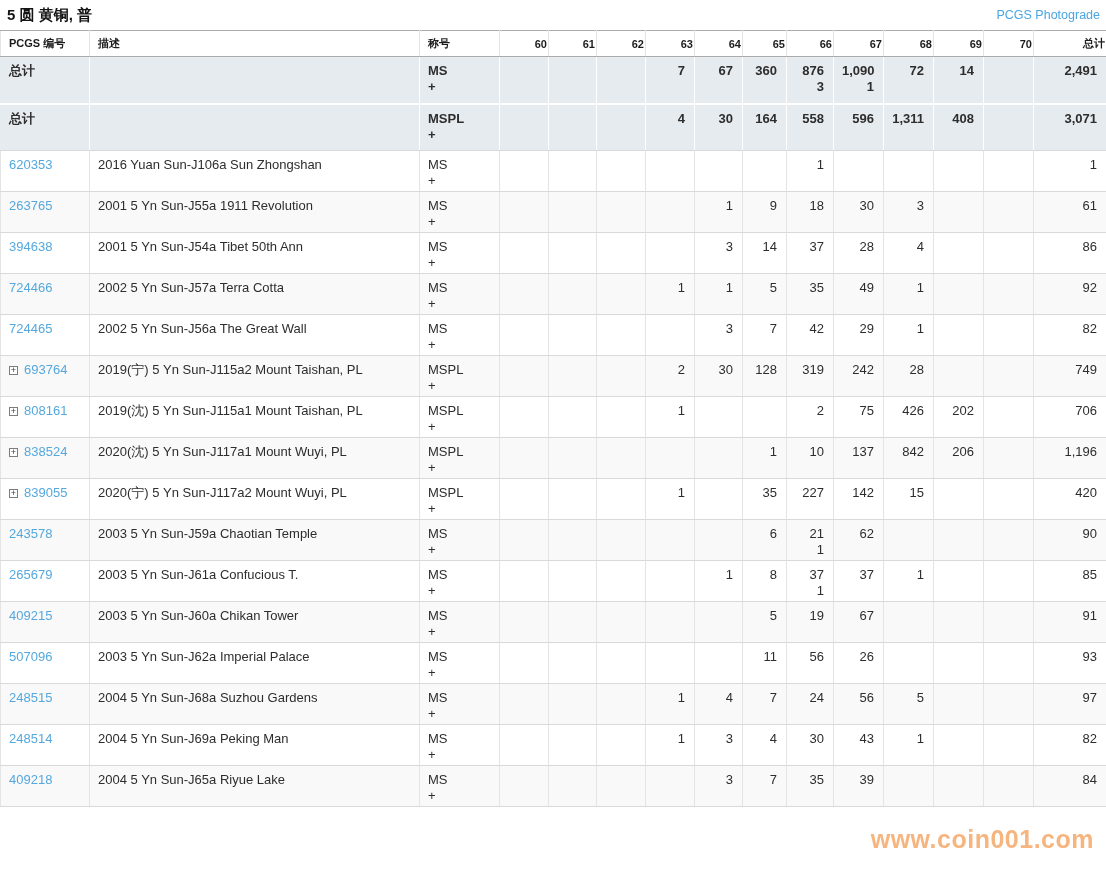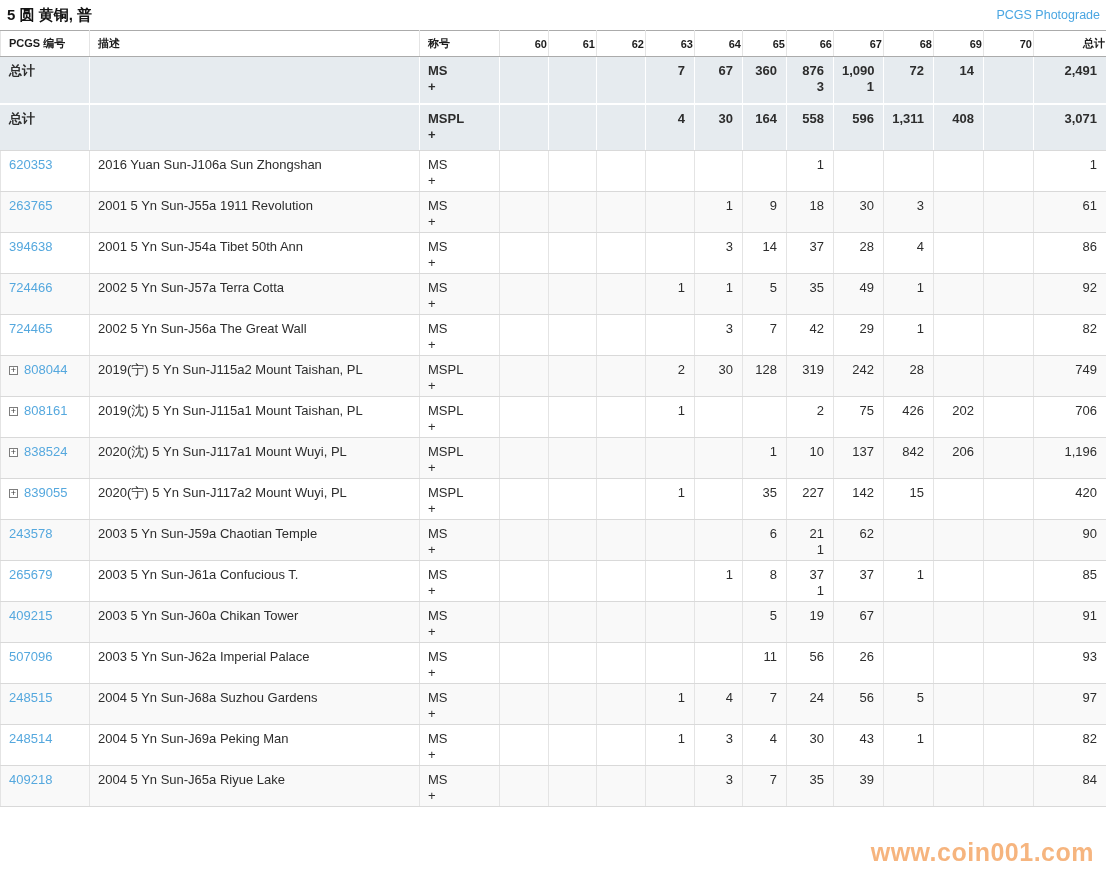--- a/index.html
+++ b/index.html
@@ -45,21 +45,21 @@
   .expand-box {
     display: inline-block; width: 9px; height: 9px; margin-right: 6px;
     border: 1px solid #7d7d7d; background: #fff; color: #3c3c3c;
     font-size: 9px; line-height: 7px; text-align: center; vertical-align: 1px;
     cursor: pointer;
   }
   .desig-line2 { line-height: 16px; }
   .sub-count { line-height: 16px; }
 
   .watermark {
-    position: absolute; right: 12px; bottom: 5px;
+    position: absolute; right: 12px; bottom: 18px;
     font-size: 25px; font-weight: 700; letter-spacing: 0.5px;
     color: #f39c54; opacity: 0.75; pointer-events: none;
   }
 </style>
 </head>
 <body>
 
 <div class="page">
   <div class="topbar">
     <h1 class="page-title">5 圆 黄铜, 普</h1>
@@ -340,21 +340,21 @@
           <td class="num">
             <div>1</div>
           </td>
           <td class="num"></td>
           <td class="num"></td>
           <td class="num">
             <div>82</div>
           </td>
         </tr>
         <tr class="data-row alt">
-          <td><span class="expand-box">+</span><a class="pcgs-link">808044</a></td>
+          <td><span class="expand-box">+</span><a class="pcgs-link">693764</a></td>
           <td>
             <div>2019(宁) 5 Yn Sun-J115a2 Mount Taishan, PL</div>
           </td>
           <td>
             <div>MSPL</div>
             <div class="desig-line2">+</div>
           </td>
           <td class="num"></td>
           <td class="num"></td>
           <td class="num"></td>

